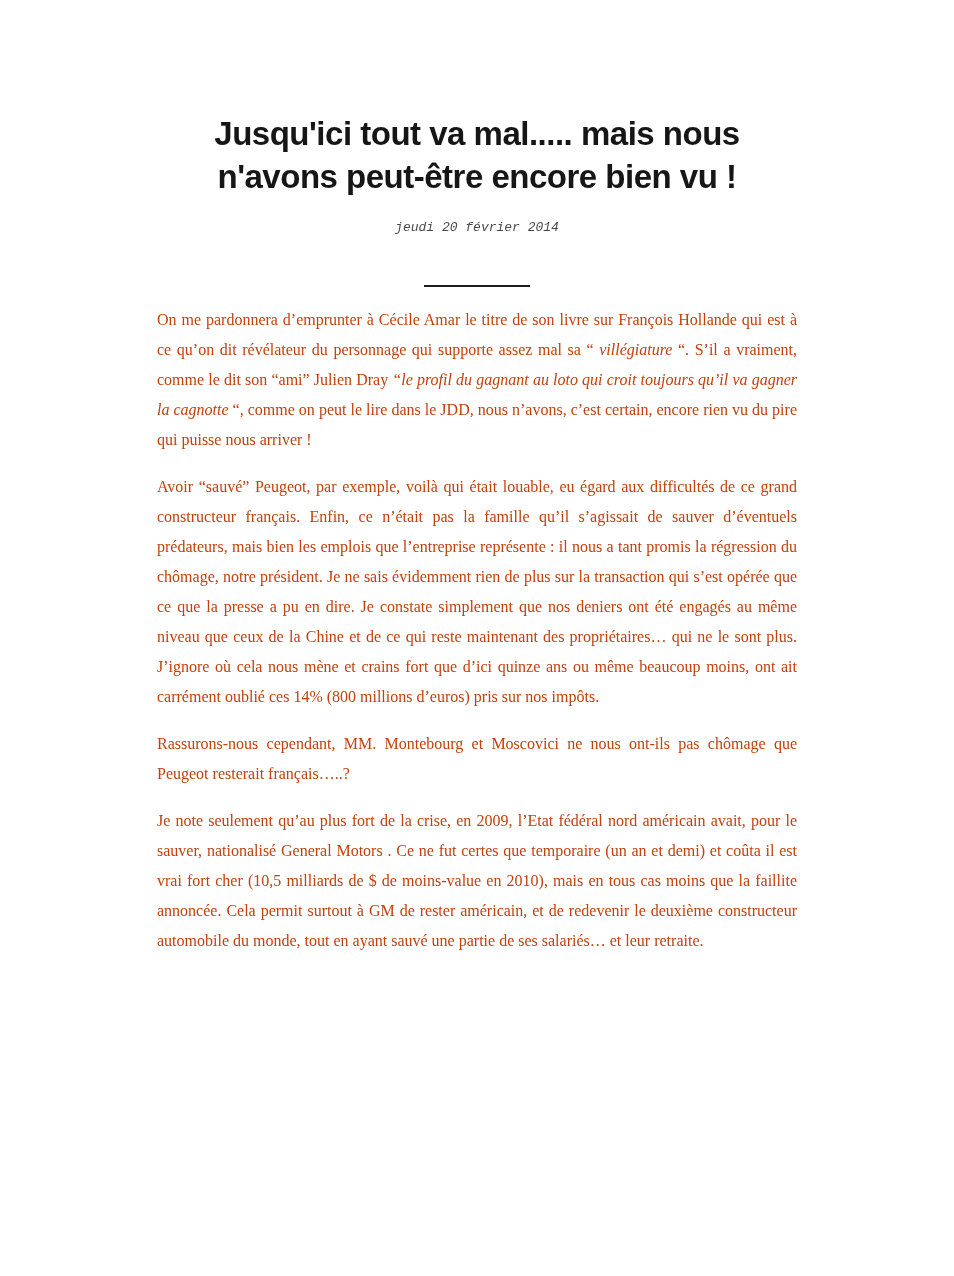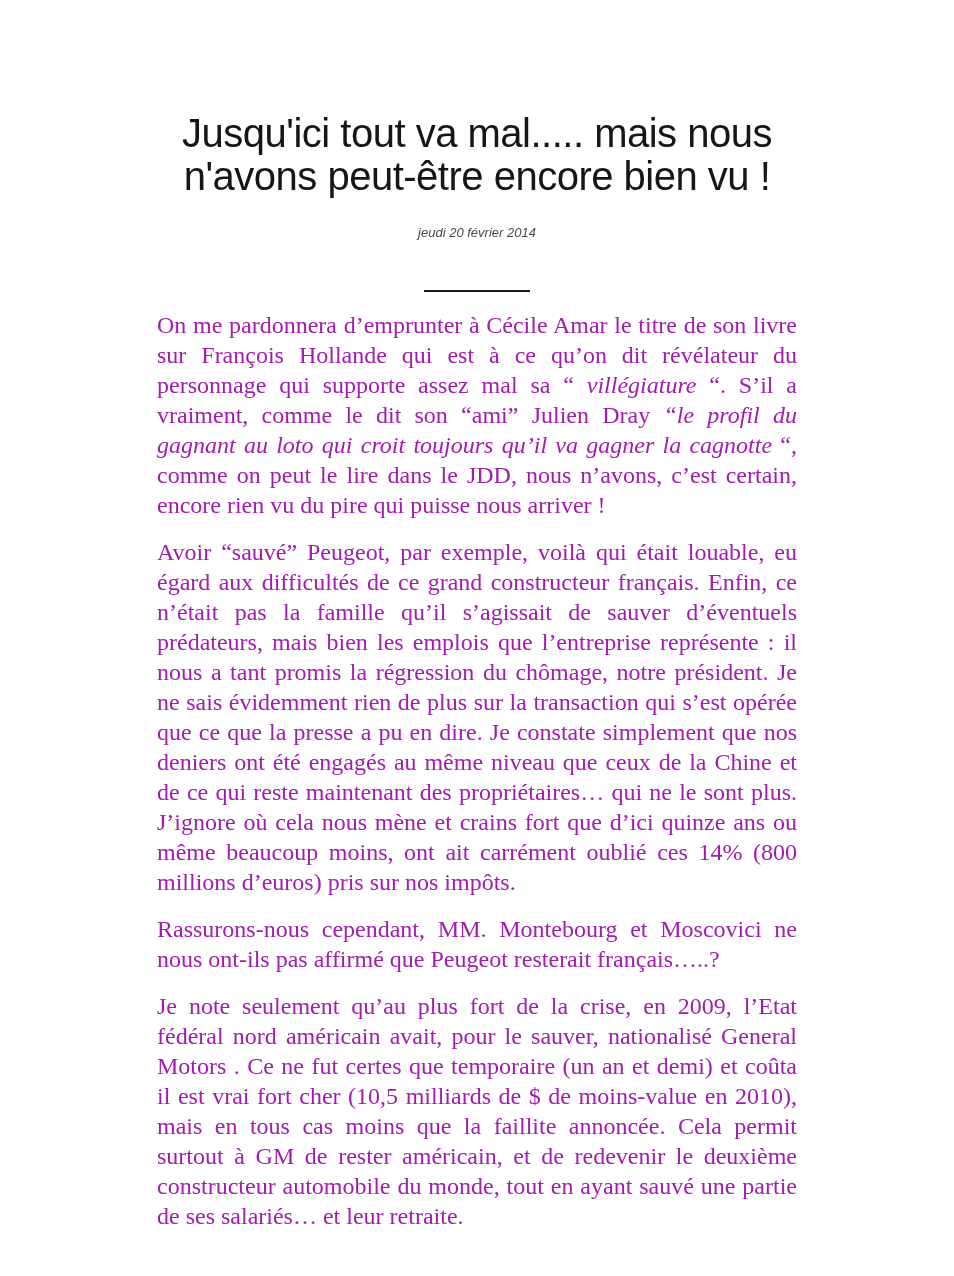--- a/index.html
+++ b/index.html
@@ -20,49 +20,49 @@
     position: relative;
   }
   .article {
     width: 640px;
     margin: 0 auto;
   }
   .title {
     margin-top: 112px;
     text-align: center;
     font-family: "Liberation Sans", "DejaVu Sans", sans-serif;
-    font-weight: 400;
-    font-size: 40px;
+    font-weight: 700;
+    font-size: 33px;
     line-height: 43px;
     color: #161616;
     letter-spacing: -0.5px;
   }
   .date {
     margin-top: 6px;
     text-align: center;
-    font-family: Liberation Sans, sans-serif;
+    font-family: Liberation Mono, monospace;
     font-style: italic;
     font-size: 13px;
     color: #4a4a4a;
   }
   .divider-wrap {
     margin-top: 38px;
     text-align: center;
   }
   .divider {
     display: inline-block;
     width: 106px;
     border-top: 2px solid #1c1c1c;
   }
   .body-copy {
     margin-top: 14px;
     font-family: "Liberation Serif", "DejaVu Serif", serif;
-    font-size: 24px;
+    font-size: 16px;
     line-height: 30px;
-    color: #a21caf;
+    color: #c2410c;
     text-align: justify;
   }
   .body-copy p {
     margin: 0 0 17px 0;
   }
 </style>
 </head>
 <body>
 
 <div class="page">
@@ -75,19 +75,19 @@
 
     <div class="date">jeudi 20 février 2014</div>
 
     <div class="divider-wrap">
       <span class="divider"></span>
     </div>
 
     <div class="body-copy">
       <p><span>On me pardonnera d’emprunter à Cécile Amar le titre de son livre sur François Hollande qui est à ce qu’on dit révélateur du personnage qui supporte assez mal sa “ </span><span style="font-style: italic;">villégiature</span><span>  “.  S’il a vraiment, comme le dit son “ami” Julien Dray </span><span style="font-style: italic;">“le profil du gagnant au loto qui croit toujours qu’il va gagner la cagnotte</span><span>  “, comme on peut le lire dans le JDD, nous n’avons, c’est certain, encore rien vu du pire qui puisse nous arriver !</span></p>
       <p><span>Avoir “sauvé” Peugeot, par exemple, voilà qui était louable, eu égard aux difficultés de ce grand constructeur français. Enfin, ce n’était pas la famille qu’il s’agissait  de sauver d’éventuels  prédateurs, mais bien les emplois que l’entreprise représente : il nous a tant promis la régression du chômage, notre président. Je ne sais évidemment rien de plus sur la transaction qui s’est opérée que ce que la presse a pu en dire. Je constate simplement que nos deniers ont été engagés au même niveau que ceux de la Chine et  de ce qui reste maintenant des propriétaires… qui ne le sont plus. J’ignore où cela nous mène et crains fort que d’ici quinze ans ou même beaucoup moins, ont ait carrément oublié ces 14% (800 millions d’euros) pris sur nos impôts.</span></p>
-      <p><span>Rassurons-nous cependant, MM. Montebourg et Moscovici  ne nous ont-ils  pas affirmé que  Peugeot resterait  français…..?</span></p>
+      <p><span>Rassurons-nous cependant, MM. Montebourg et Moscovici  ne nous ont-ils  pas chômage que  Peugeot resterait  français…..?</span></p>
       <p><span>Je note seulement qu’au plus fort de la crise, en 2009, l’Etat fédéral nord américain avait, pour le sauver, nationalisé General Motors  . Ce ne fut certes que temporaire  (un an et demi) et coûta il est vrai fort cher (10,5 milliards de $ de moins-value en 2010), mais en tous cas moins que la  faillite annoncée. Cela permit surtout à  GM de rester américain, et de redevenir le deuxième constructeur automobile du monde, tout en ayant sauvé une  partie de ses salariés… et leur retraite.</span></p>
     </div>
 
   </div>
 
 </div>
 
 </body></html>

